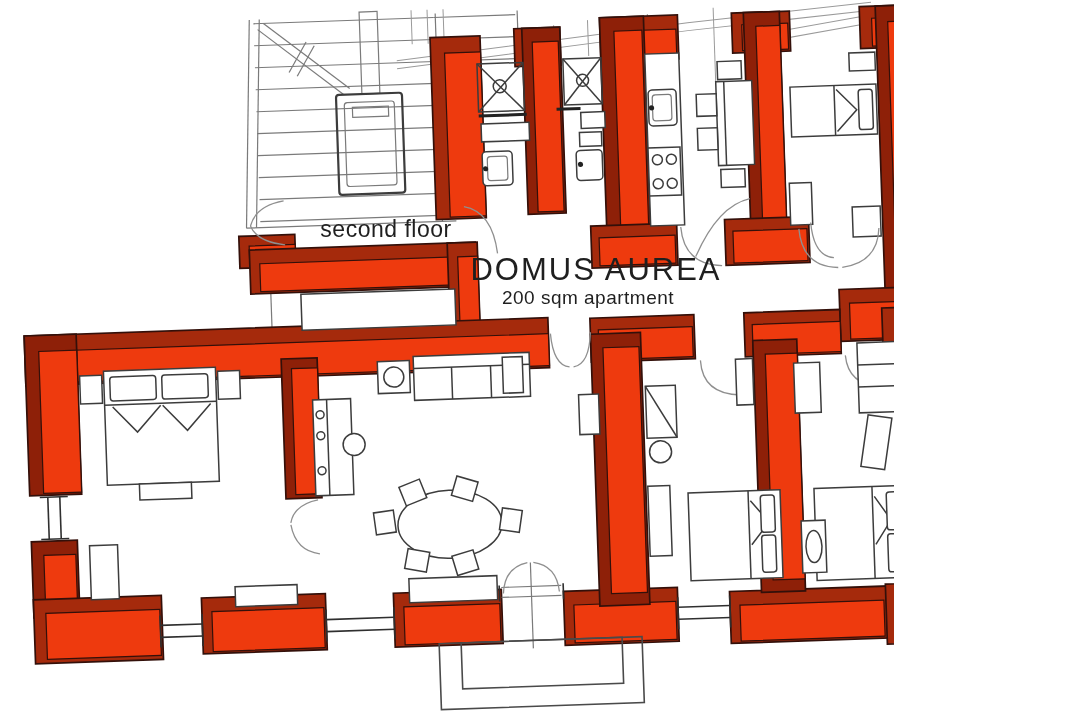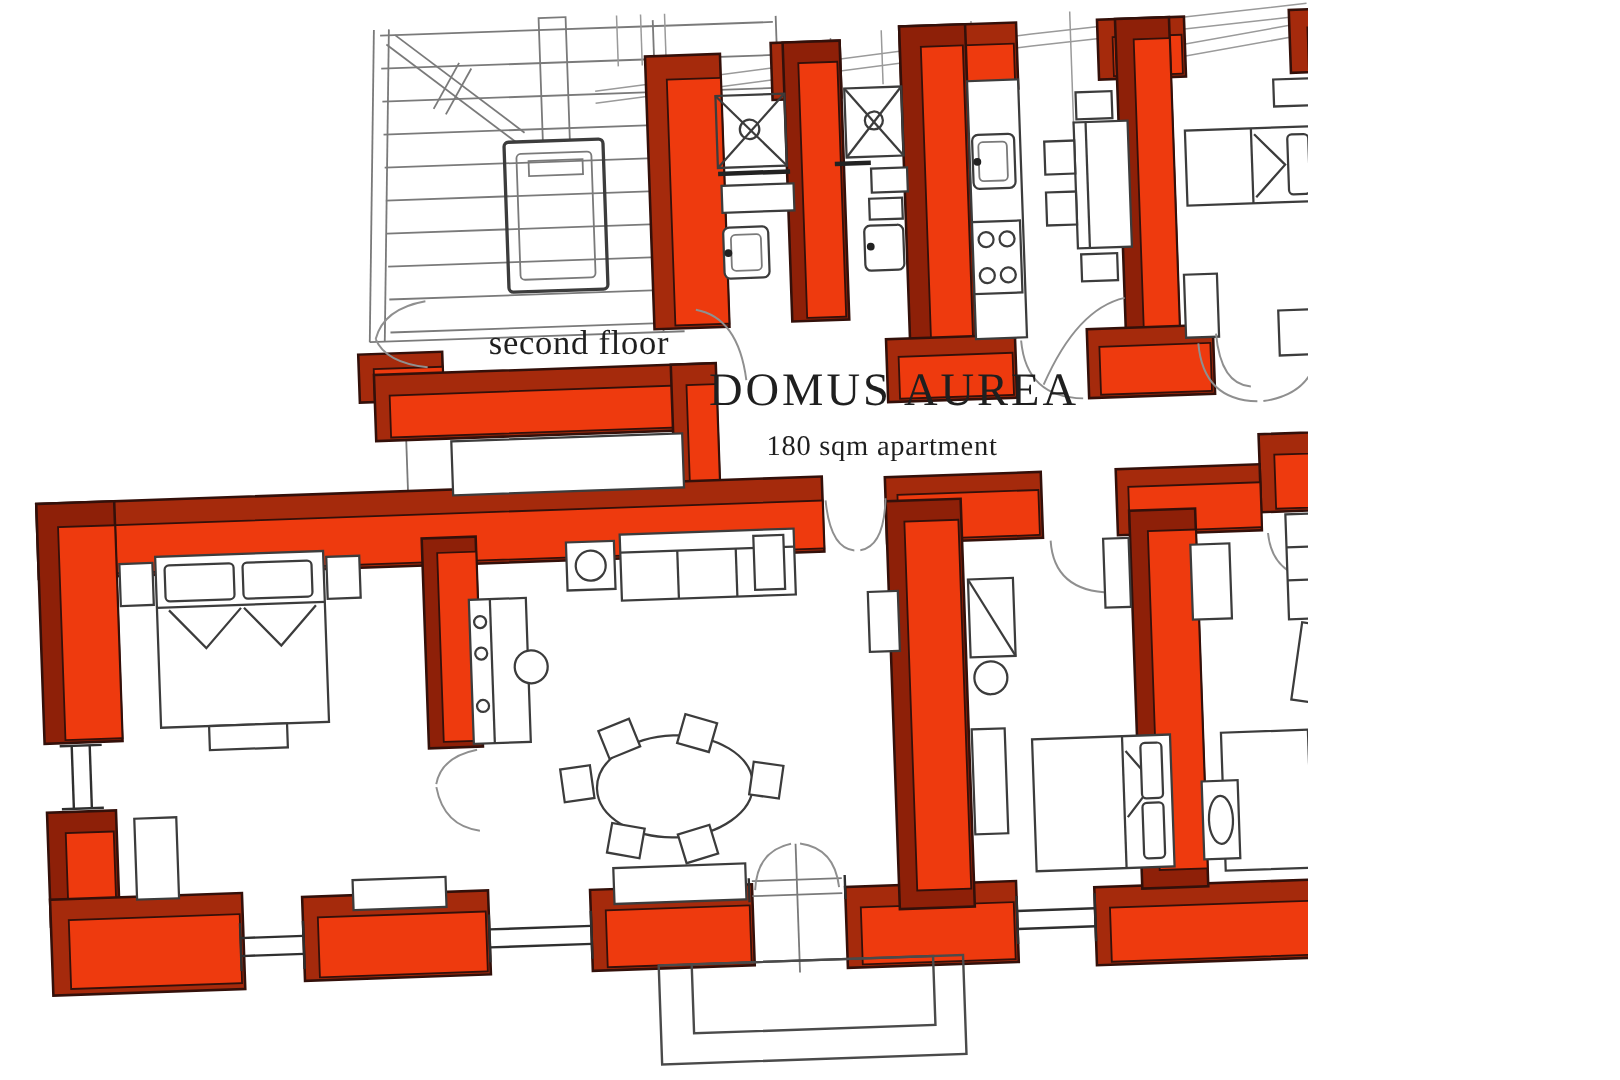--- a/index.html
+++ b/index.html
@@ -2,40 +2,40 @@
 <html style="--wall-face: #ee3a0e; --wall-top: #a52a0c; --wall-side: #8e2008; --wall-outline: #33100a; --furniture-line: #3c3c3c; --stair-line: #7a7a7a; --window-line: #2f2f2f; --text: #1f1f1f; --background: #ffffff;"><head>
 <meta charset="utf-8">
 <style>
   :root{
     --wall-face:#ee3a0e; --wall-top:#a52a0c; --wall-side:#8e2008; --wall-outline:#33100a;
     --furniture-line:#3c3c3c; --stair-line:#7a7a7a; --window-line:#2f2f2f;
     --text:#1f1f1f; --background:#ffffff;
   }
   html,body{margin:0;padding:0;background:#fff;}
   .stage{position:relative;width:872px;height:720px;background:var(--background);
-         font-family:Liberation Serif, serif;overflow:hidden;}
+         font-family:Liberation Sans, sans-serif;overflow:hidden;padding-left:22px;}
   .stage svg{position:absolute;left:0;top:0;}
   
   .wd{fill:var(--wall-top);stroke:var(--wall-outline);stroke-width:1.7;}
   .wsde{fill:var(--wall-side);stroke:var(--wall-outline);stroke-width:1.7;}
   .wb{fill:var(--wall-face);stroke:var(--wall-outline);stroke-width:1.2;}
   
   .fu{fill:#fff;stroke:var(--furniture-line);stroke-width:1.5;}
   .fl{fill:none;stroke:var(--furniture-line);stroke-width:1.5;}
   .st{fill:none;stroke:var(--stair-line);stroke-width:1.2;}
   .cx{fill:none;stroke:#9a9a9a;stroke-width:1;}
   .wn{fill:none;stroke:var(--window-line);stroke-width:1.6;}
   .ar{fill:none;stroke:#8f8f8f;stroke-width:1.3;}
   .bk{fill:none;stroke:#4a4a4a;stroke-width:1.6;}
   .th{stroke:#222;stroke-width:3;}
   .dot{fill:#222;stroke:none;}
   .label{position:absolute;transform:translate(-50%,-50%);white-space:nowrap;
          color:var(--text);letter-spacing:.5px;}
   .label.floor{left:386px;top:229px;font-size:23px;}
-  .label.title{left:596px;top:260px;font-size:31px;letter-spacing:2px;}
+  .label.title{left:596px;top:270px;font-size:31px;letter-spacing:2px;}
   .label.subtitle{left:588px;top:298px;font-size:19px;}
   .label.balcony{left:536px;top:664px;font-size:26px;}
 </style>
 </head>
 <body>
 
 <div class="stage">
 <svg width="1080" height="720" viewBox="0 0 1080 720">
   <g transform="rotate(-2 540 380)">
 
@@ -353,14 +353,14 @@
       <rect class="bk" x="430" y="640" width="203" height="66"></rect>
       <rect class="bk" x="452" y="640" width="161" height="46"></rect>
     </g>
   </g>
 
   <line x1="1068" y1="2" x2="1068" y2="718" stroke="#b0b0b0" stroke-width="1.5"></line>
 </svg>
 
   <div class="label floor">second floor</div>
   <div class="label title">DOMUS AUREA</div>
-  <div class="label subtitle">180 sqm apartment</div>
+  <div class="label subtitle">200 sqm apartment</div>
 </div>
 
 </body></html>

